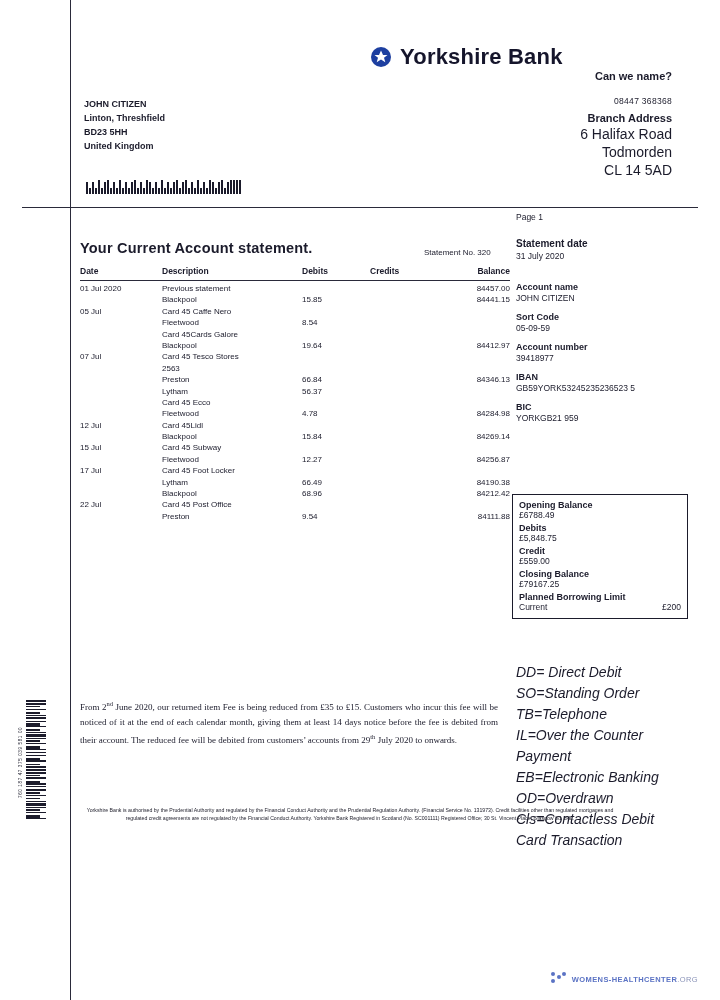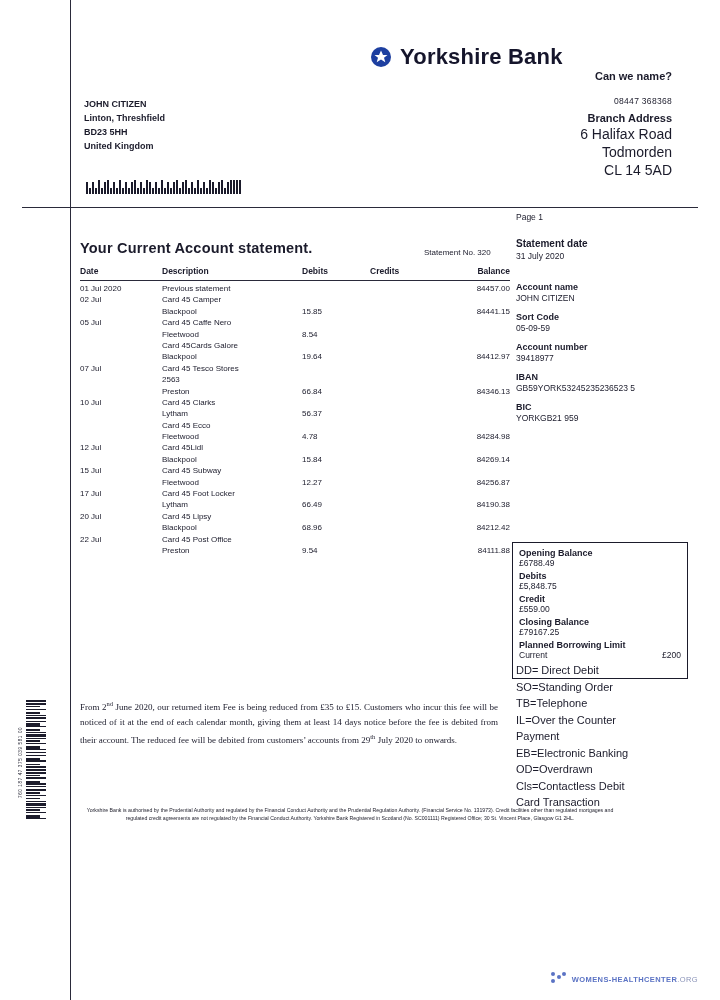--- a/index.html
+++ b/index.html
@@ -204,38 +204,38 @@
   .info-group { margin-bottom: 9px; }
   .info-label { font-weight: bold; font-size: 9px; }
   .info-val { margin-top: 1px; }
 
   .summary {
     position: absolute;
     left: 512px;
     top: 494px;
     width: 162px;
     border: 1px solid #1b1b2b;
-    padding: 5px 6px 18px 6px;
+    padding: 5px 6px 6px 6px;
     font-size: 8.5px;
-    margin-top: 48px;
   }
   .sum-label { font-weight: bold; font-size: 9px; }
   .sum-val { margin-top: 0px; margin-bottom: 3px; }
   .sum-row {
     display: flex;
     justify-content: space-between;
   }
 
   .legend {
     position: absolute;
     left: 516px;
     top: 662px;
     width: 170px;
-    font-size: 11px;
+    font-size: 14px;
     line-height: 1.5;
+    font-style: italic;
   }
 
   
   .notice {
     position: absolute;
     left: 80px;
     top: 698px;
     width: 418px;
     font-size: 9px;
     line-height: 1.72;
@@ -419,27 +419,20 @@
   <div class="tbl-rule"></div>
   <div class="tbl-body" id="tbl-body">
       <div class="row">
         <span class="col-date">01 Jul 2020</span>
         <span class="col-desc">Previous statement</span>
         <span class="col-deb"></span>
         <span class="col-cred"></span>
         <span class="col-bal">84457.00</span>
       </div>
       <div class="row">
-        <span class="col-date">02 Jul</span>
-        <span class="col-desc">Card 45 Camper</span>
-        <span class="col-deb"></span>
-        <span class="col-cred"></span>
-        <span class="col-bal"></span>
-      </div>
-      <div class="row">
         <span class="col-date"></span>
         <span class="col-desc">Blackpool</span>
         <span class="col-deb">15.85</span>
         <span class="col-cred"></span>
         <span class="col-bal">84441.15</span>
       </div>
       <div class="row">
         <span class="col-date">05 Jul</span>
         <span class="col-desc">Card 45 Caffe Nero</span>
         <span class="col-deb"></span>
@@ -482,27 +475,20 @@
         <span class="col-bal"></span>
       </div>
       <div class="row">
         <span class="col-date"></span>
         <span class="col-desc">Preston</span>
         <span class="col-deb">66.84</span>
         <span class="col-cred"></span>
         <span class="col-bal">84346.13</span>
       </div>
       <div class="row">
-        <span class="col-date">10 Jul</span>
-        <span class="col-desc">Card 45 Clarks</span>
-        <span class="col-deb"></span>
-        <span class="col-cred"></span>
-        <span class="col-bal"></span>
-      </div>
-      <div class="row">
         <span class="col-date"></span>
         <span class="col-desc">Lytham</span>
         <span class="col-deb">56.37</span>
         <span class="col-cred"></span>
         <span class="col-bal"></span>
       </div>
       <div class="row">
         <span class="col-date"></span>
         <span class="col-desc">Card 45 Ecco</span>
         <span class="col-deb"></span>
@@ -550,27 +536,20 @@
         <span class="col-deb"></span>
         <span class="col-cred"></span>
         <span class="col-bal"></span>
       </div>
       <div class="row">
         <span class="col-date"></span>
         <span class="col-desc">Lytham</span>
         <span class="col-deb">66.49</span>
         <span class="col-cred"></span>
         <span class="col-bal">84190.38</span>
-      </div>
-      <div class="row">
-        <span class="col-date">20 Jul</span>
-        <span class="col-desc">Card 45 Lipsy</span>
-        <span class="col-deb"></span>
-        <span class="col-cred"></span>
-        <span class="col-bal"></span>
       </div>
       <div class="row">
         <span class="col-date"></span>
         <span class="col-desc">Blackpool</span>
         <span class="col-deb">68.96</span>
         <span class="col-cred"></span>
         <span class="col-bal">84212.42</span>
       </div>
       <div class="row">
         <span class="col-date">22 Jul</span>

